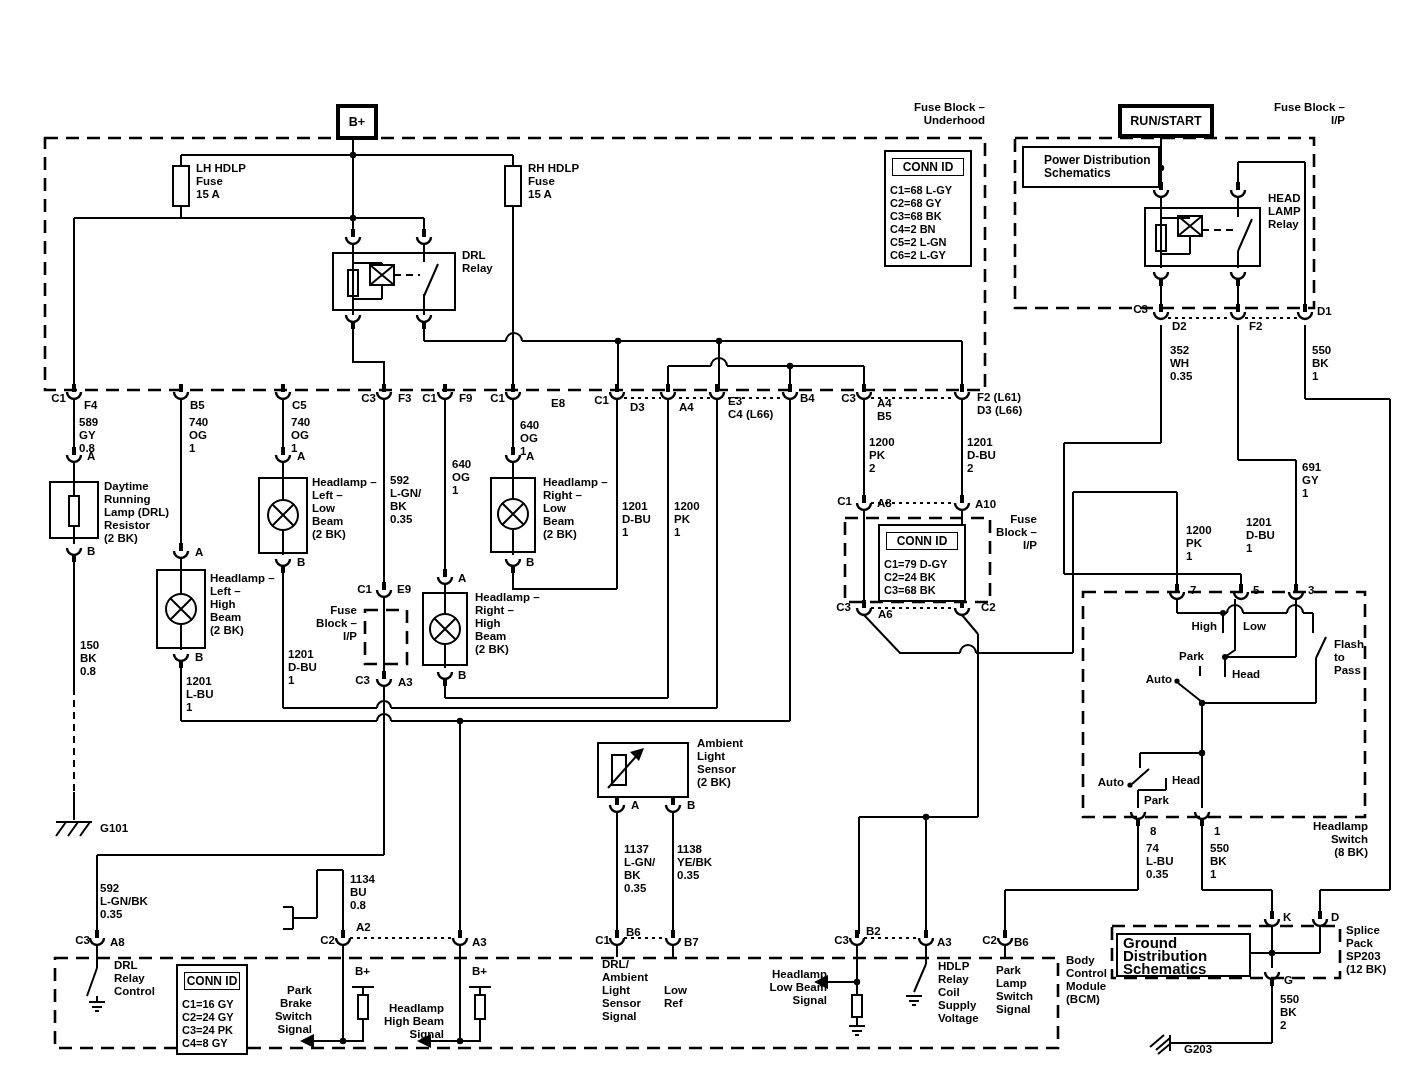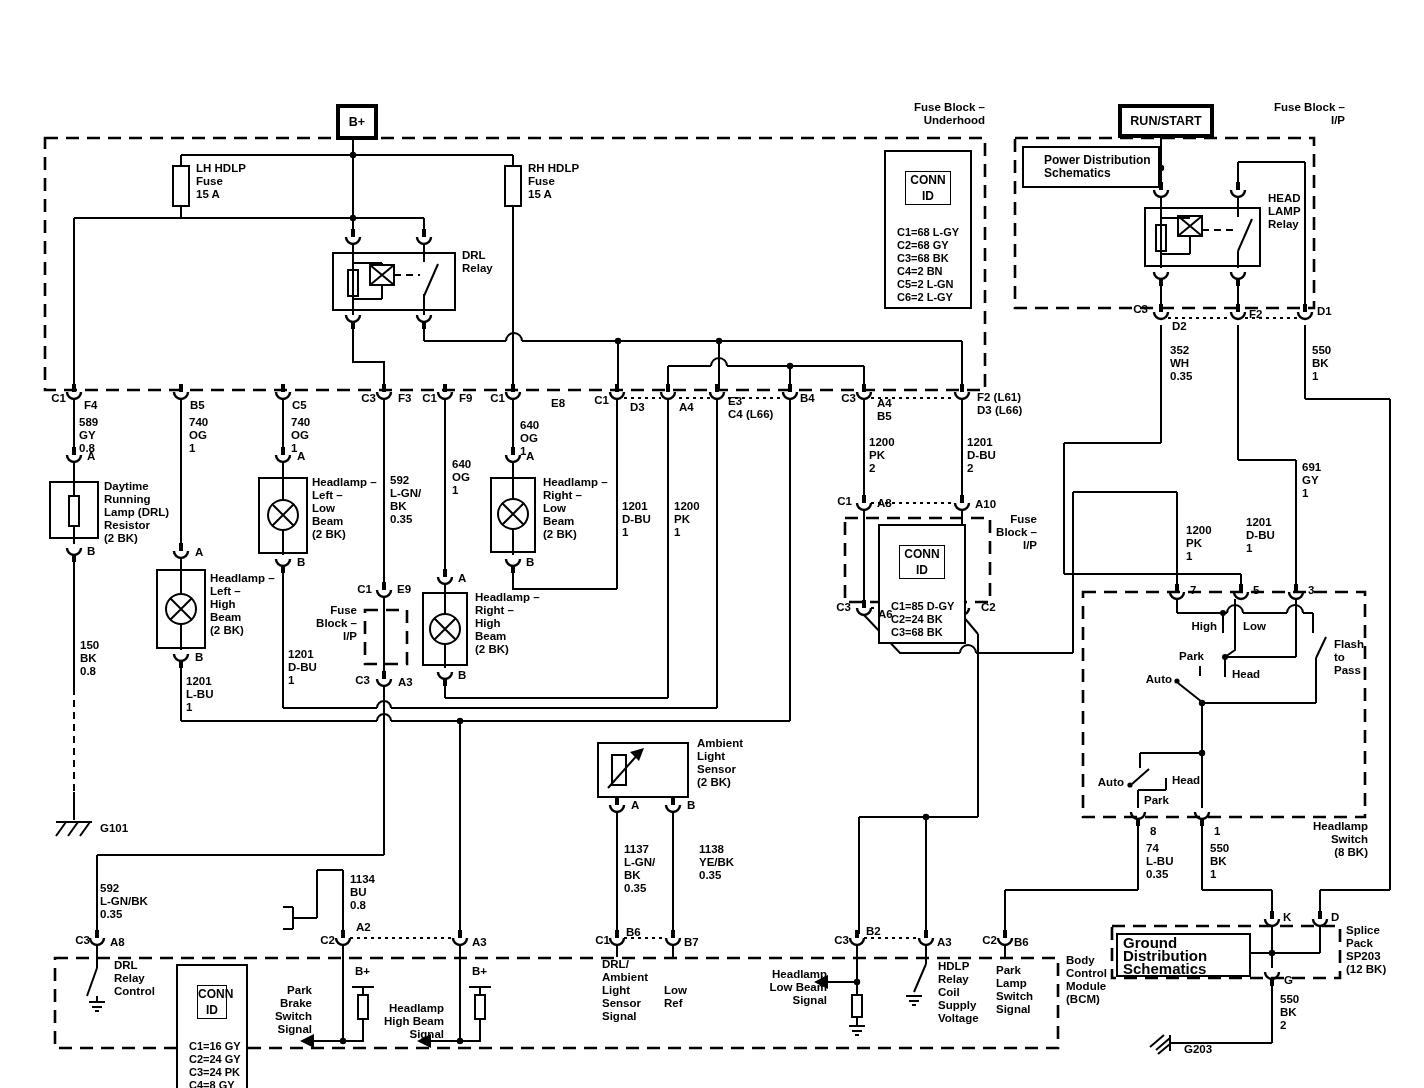--- a/index.html
+++ b/index.html
@@ -9,22 +9,22 @@
   .lbl{position:absolute;font:bold 11.5px/13px "Liberation Sans",sans-serif;
        white-space:pre-line;color:#000;letter-spacing:0}
   .lbl.r{transform:translateX(-100%);text-align:right}
   #title{position:absolute;left:22px;top:28px;font:bold 15.5px "Liberation Sans",sans-serif}
   .boxlbl{position:absolute;display:flex;align-items:center;justify-content:center;
           background:#fff;border:2px solid #000;font:bold 12px/13px "Liberation Sans",sans-serif;
           text-align:left;white-space:pre-line}
   .heavy{border-width:4px;font-size:12.5px}
   .conn-table{position:absolute;border:2px solid #000;background:#fff}
   .conn-table .hd{font:bold 12px/16px "Liberation Sans",sans-serif;text-align:center;
-                  border-bottom:2px solid #000;margin:19px;border:1.5px solid #000}
-  .conn-table .rw{font:bold 11px/13px "Liberation Sans",sans-serif;padding:0 11px;white-space:nowrap}
+                  border-bottom:2px solid #000;margin:6px;border:1.5px solid #000}
+  .conn-table .rw{font:bold 11px/13px "Liberation Sans",sans-serif;padding:0 4px;white-space:nowrap}
   .conn-table .rows{padding:2px 0 3px 0}
 </style>
 </head>
 <body>
 
 <div id="stage">
 
   <svg id="wires" width="1424" height="1088" viewBox="0 0 1424 1088">
     <g stroke="#000" fill="none" stroke-width="2">
 
@@ -251,21 +251,21 @@
           <div class="rw">C2=68 GY</div>
           <div class="rw">C3=68 BK</div>
           <div class="rw">C4=2 BN</div>
           <div class="rw">C5=2 L-GN</div>
           <div class="rw">C6=2 L-GY</div>
         </div>
       </div>
       <div class="conn-table" style="left: 878px; top: 524px; width: 84px;">
         <div class="hd">CONN ID</div>
         <div class="rows">
-          <div class="rw">C1=85 D-GY</div>
+          <div class="rw">C1=79 D-GY</div>
           <div class="rw">C2=24 BK</div>
           <div class="rw">C3=68 BK</div>
         </div>
       </div>
       <div class="conn-table" style="left: 176px; top: 964px; width: 68px;">
         <div class="hd">CONN ID</div>
         <div class="rows">
           <div class="rw">C1=16 GY</div>
           <div class="rw">C2=24 GY</div>
           <div class="rw">C3=24 PK</div>
@@ -285,21 +285,21 @@
       <div class="lbl" style="left: 528px; top: 162px;">RH HDLP
 Fuse
 15 A</div>
       <div class="lbl" style="left: 462px; top: 249px;">DRL
 Relay</div>
       <div class="lbl" style="left: 1268px; top: 192px;">HEAD
 LAMP
 Relay</div>
       <div class="lbl r" style="left: 1148px; top: 303px;">C3</div>
       <div class="lbl" style="left: 1172px; top: 320px;">D2</div>
-      <div class="lbl" style="left: 1249px; top: 308px;">F2</div>
+      <div class="lbl" style="left: 1249px; top: 320px;">F2</div>
       <div class="lbl" style="left: 1317px; top: 305px;">D1</div>
       <div class="lbl" style="left: 1170px; top: 344px;">352
 WH
 0.35</div>
       <div class="lbl" style="left: 1312px; top: 344px;">550
 BK
 1</div>
       <div class="lbl r" style="left: 66px; top: 392px;">C1</div>
       <div class="lbl" style="left: 84px; top: 399px;">F4</div>
       <div class="lbl" style="left: 190px; top: 399px;">B5</div>
@@ -424,21 +424,21 @@
       <div class="lbl" style="left: 697px; top: 737px;">Ambient
 Light
 Sensor
 (2 BK)</div>
       <div class="lbl" style="left: 631px; top: 799px;">A</div>
       <div class="lbl" style="left: 687px; top: 799px;">B</div>
       <div class="lbl" style="left: 624px; top: 843px;">1137
 L-GN/
 BK
 0.35</div>
-      <div class="lbl" style="left: 699px; top: 843px;">1138
+      <div class="lbl" style="left: 677px; top: 843px;">1138
 YE/BK
 0.35</div>
       <div class="lbl" style="left: 1190px; top: 584px;">7</div>
       <div class="lbl" style="left: 1253px; top: 584px;">5</div>
       <div class="lbl" style="left: 1308px; top: 584px;">3</div>
       <div class="lbl r" style="left: 1217px; top: 620px;">High</div>
       <div class="lbl" style="left: 1243px; top: 620px;">Low</div>
       <div class="lbl r" style="left: 1204px; top: 650px;">Park</div>
       <div class="lbl r" style="left: 1172px; top: 673px;">Auto</div>
       <div class="lbl" style="left: 1232px; top: 668px;">Head</div>

